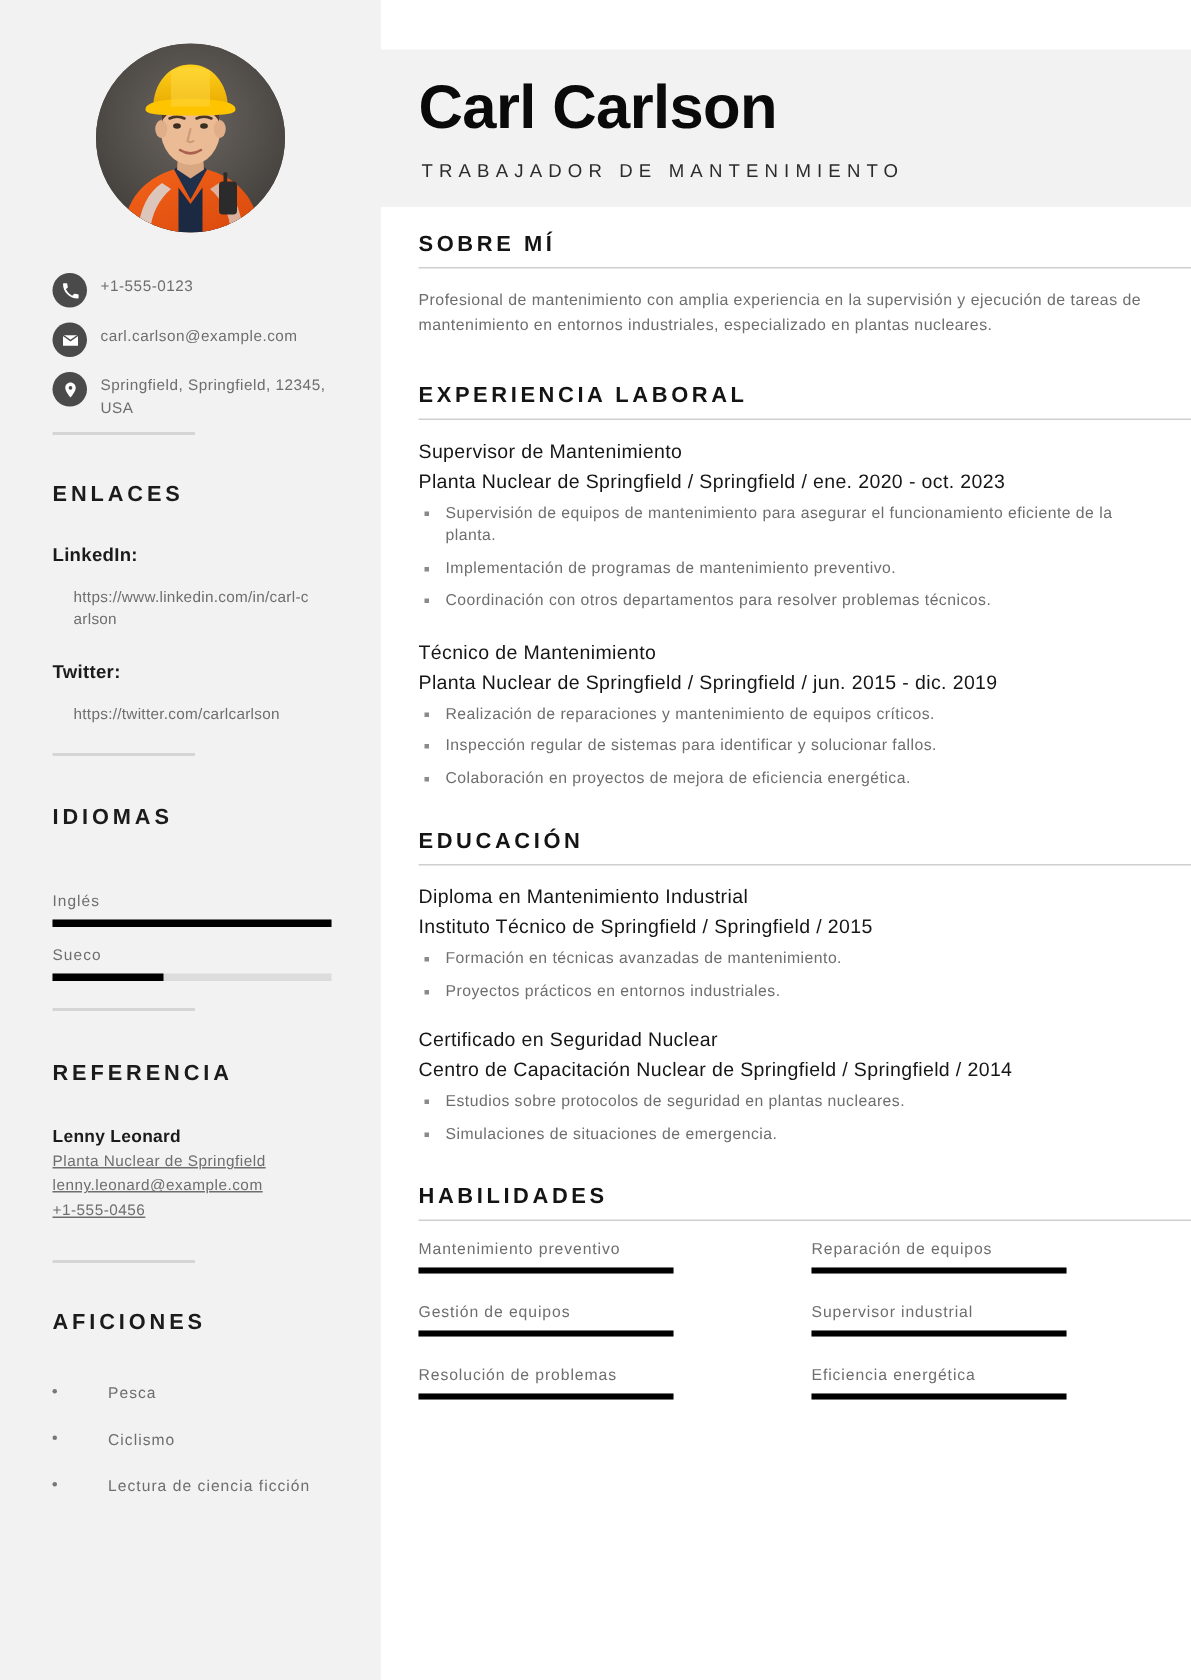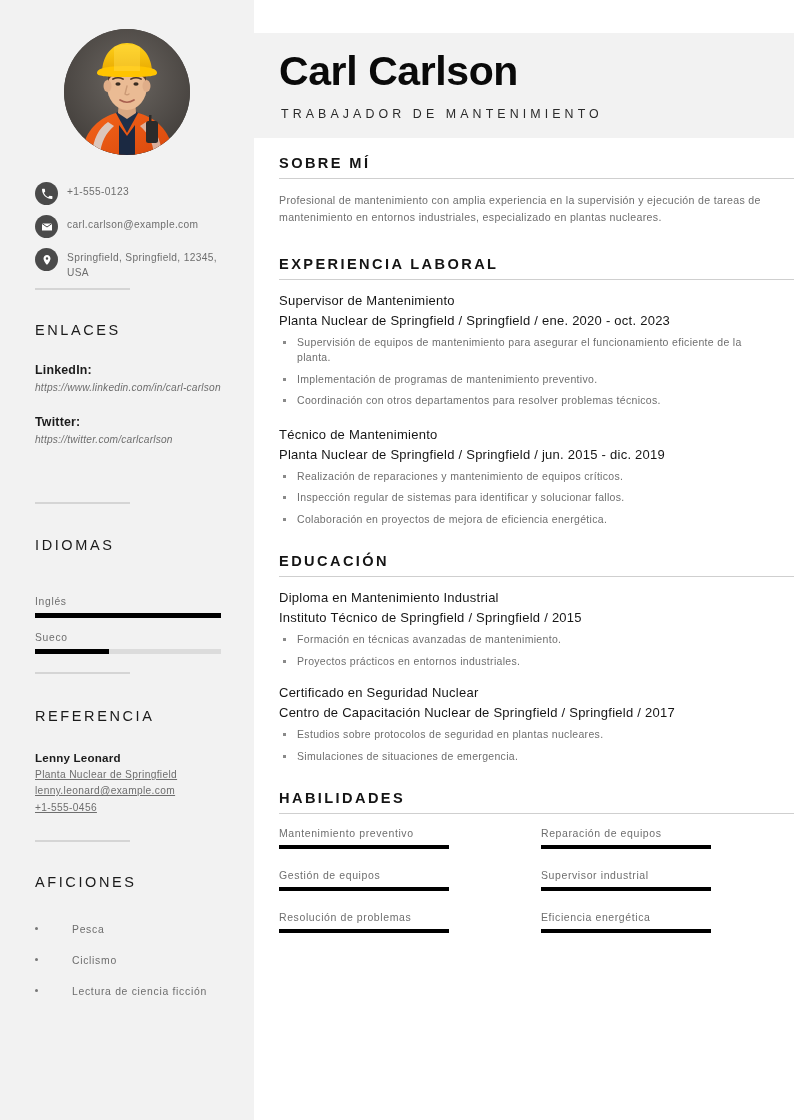--- a/index.html
+++ b/index.html
@@ -83,43 +83,42 @@
 
   .sb-divider {
     height: 2px;
     background: #d5d5d5;
     width: 95px;
     margin: 0;
   }
 
   .sb-section-title {
     font-size: 14.5px;
-    font-weight: normal;
+    font-weight: bold;
     letter-spacing: 2.6px;
     color: #1b1b1b;
     margin: 0;
   }
 
   .sb-block { position: absolute; left: 35px; width: 186px; }
 
   .link-label {
     font-size: 12.4px;
     font-weight: bold;
     color: #1b1b1b;
     letter-spacing: 0.2px;
     margin: 0 0 3px 0;
   }
   .link-url {
     font-size: 10.2px;
     color: #6e6e6e;
     line-height: 15px;
     letter-spacing: 0.2px;
     word-break: break-all;
-    margin: 0;
-    font-style: italic;
+    margin: 14px;
   }
 
   .lang-item { margin-bottom: 14px; }
   .lang-name {
     font-size: 10.3px;
     color: #6e6e6e;
     letter-spacing: 0.7px;
     margin-bottom: 6px;
   }
   .lang-track {
@@ -524,21 +523,21 @@
           <span class="b-text">Formación en técnicas avanzadas de mantenimiento.</span>
         </div>
         <div class="b-row">
           <span class="b-sq"></span>
           <span class="b-text">Proyectos prácticos en entornos industriales.</span>
         </div>
       </div>
 
       <div class="entry" style="margin-top:16px;margin-bottom:16px;">
         <div class="entry-title">Certificado en Seguridad Nuclear</div>
-        <div class="entry-meta">Centro de Capacitación Nuclear de Springfield / Springfield / 2017</div>
+        <div class="entry-meta">Centro de Capacitación Nuclear de Springfield / Springfield / 2014</div>
         <div class="b-row">
           <span class="b-sq"></span>
           <span class="b-text">Estudios sobre protocolos de seguridad en plantas nucleares.</span>
         </div>
         <div class="b-row">
           <span class="b-sq"></span>
           <span class="b-text">Simulaciones de situaciones de emergencia.</span>
         </div>
       </div>
     </div>

